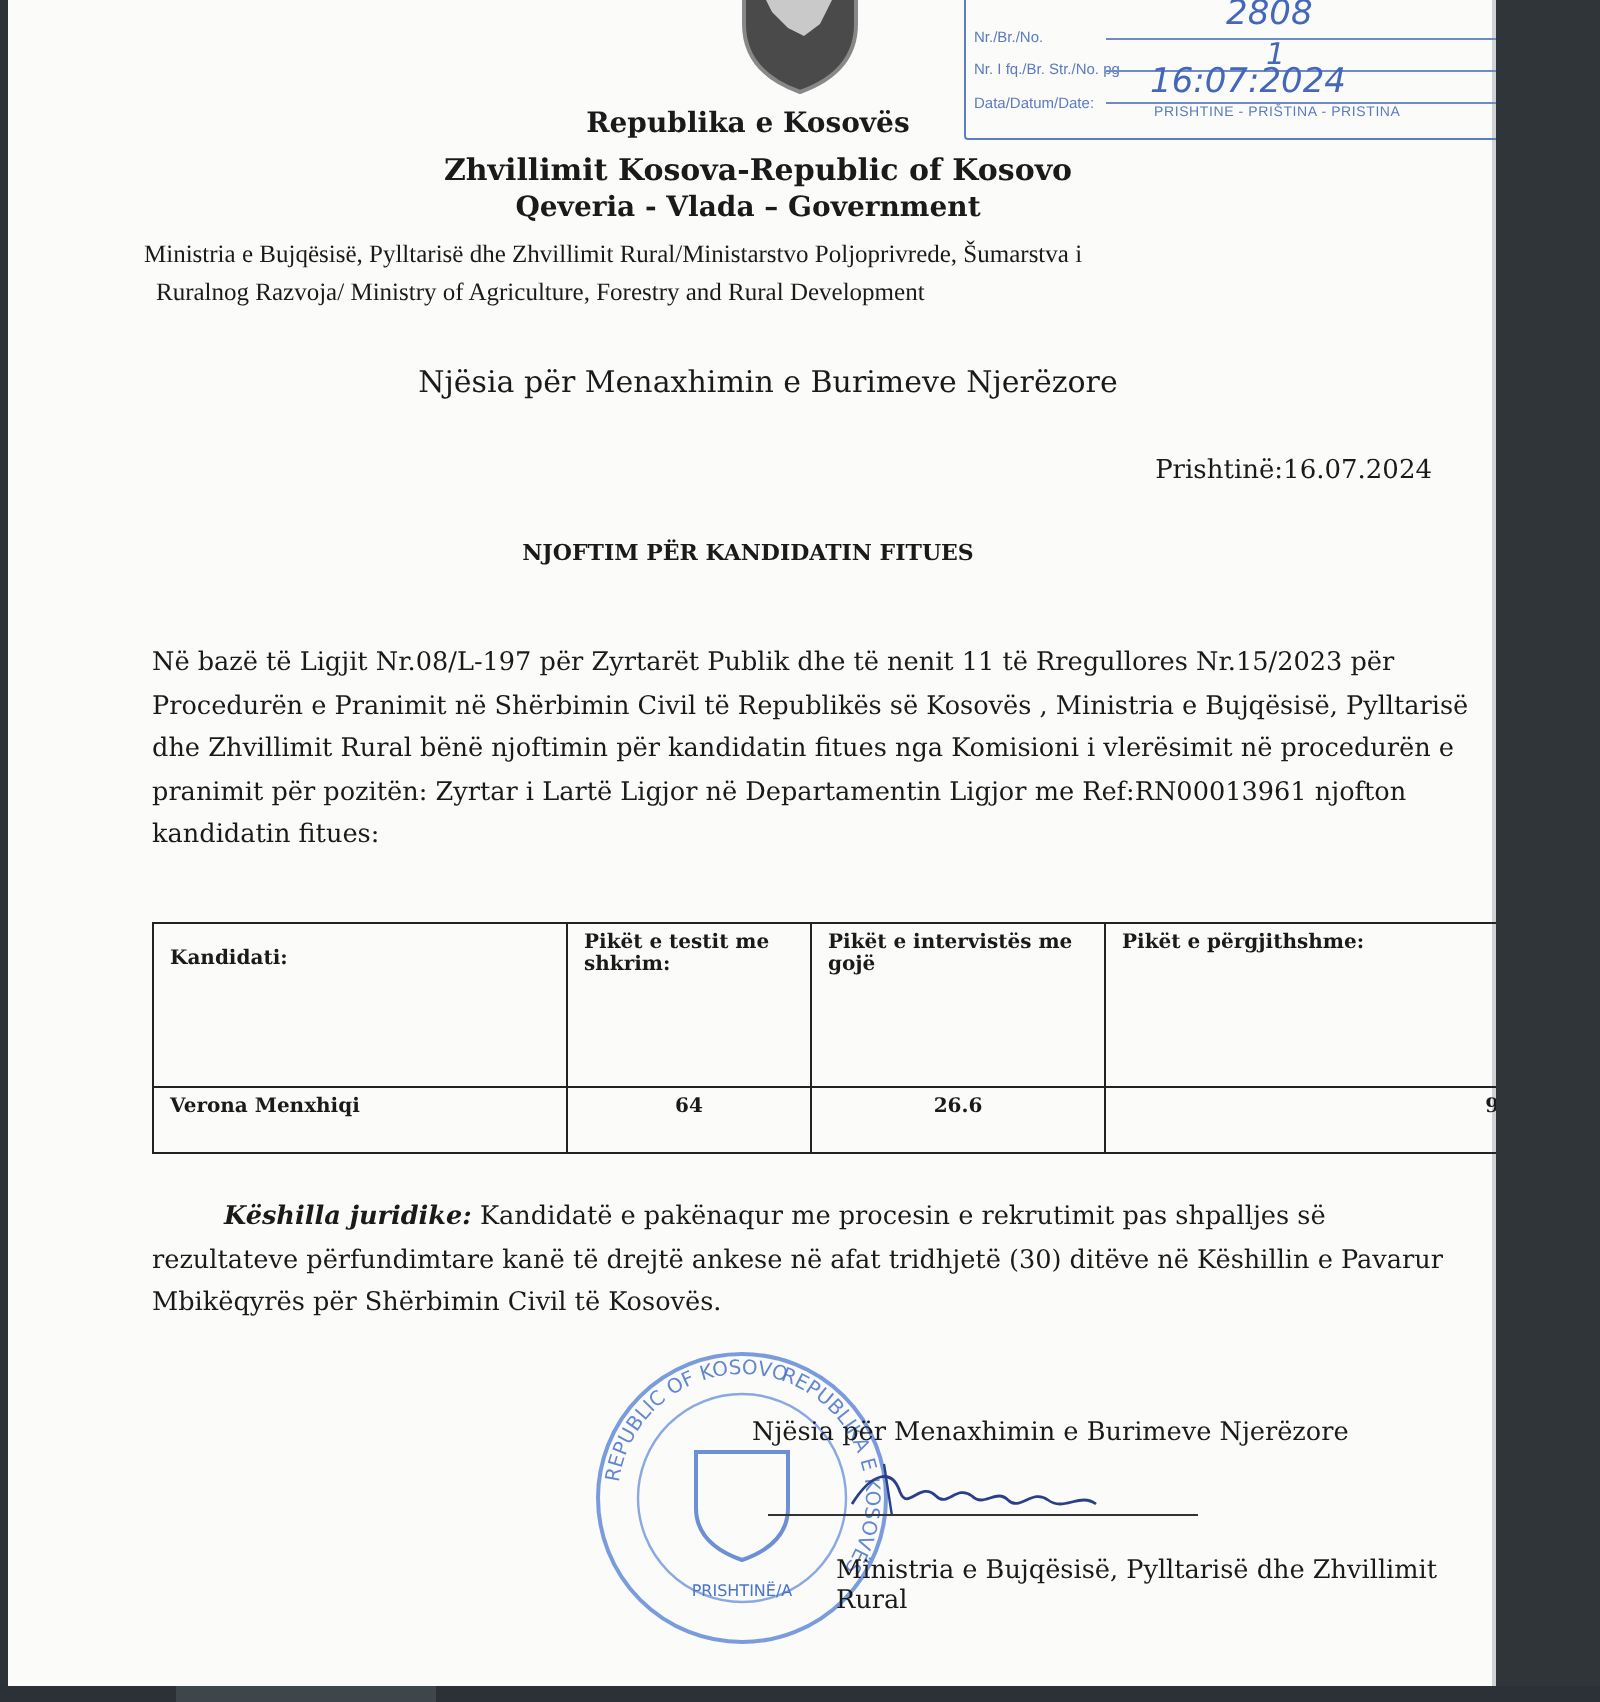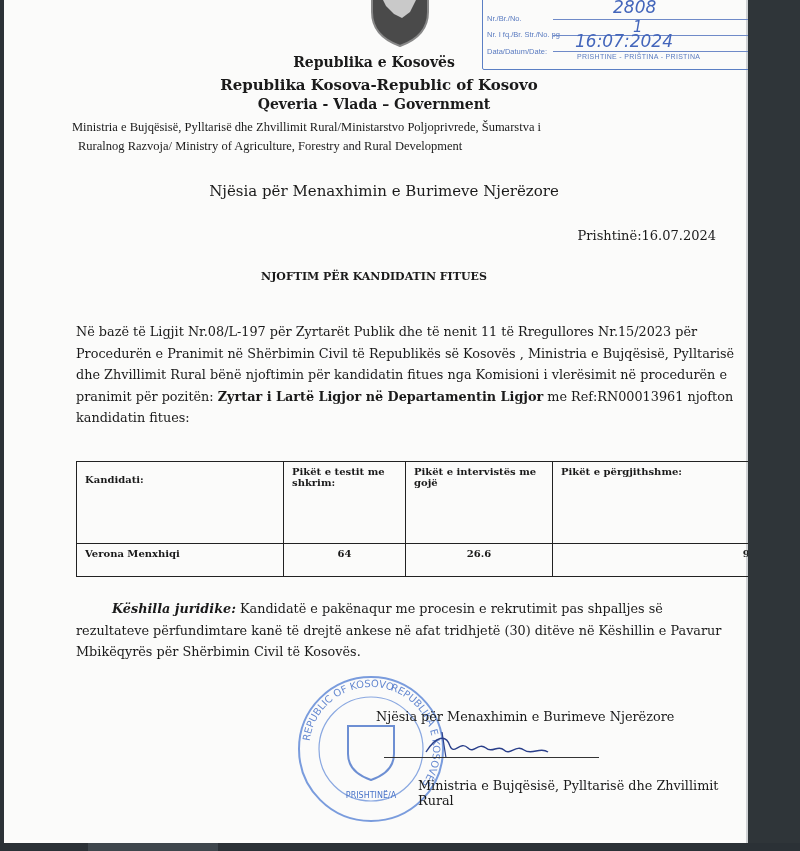--- a/index.html
+++ b/index.html
@@ -35,21 +35,21 @@
   .h-center { position: absolute; left: 0; width: 742px; text-align: center; }
   .rk1 { top: 54px; font-weight: bold; font-size: 14px; left: 200px; width: 340px; }
   .rk2 { top: 76px; font-weight: bold; font-size: 15px; left: 140px; width: 470px; }
   .rk3 { top: 96px; font-weight: bold; font-size: 14px; left: 180px; width: 380px; }
   .ministry { position: absolute; left: 68px; top: 118px; width: 640px; font-size: 12.5px; line-height: 19px; text-indent: 0; font-family: Liberation Serif, serif; }
   .ministry .l2 { padding-left: 6px; }
   .unit { position: absolute; left: 140px; top: 182px; width: 480px; text-align: center; font-size: 15px; }
   .date { position: absolute; right: 30px; top: 228px; font-size: 13px; }
   .title { position: absolute; left: 130px; width: 480px; top: 270px; text-align: center; font-weight: bold; font-size: 11px; }
   .body-text { position: absolute; left: 72px; top: 321px; width: 660px; font-size: 12.8px; line-height: 21.5px; }
-  .body-text b { font-weight: bold; }
+  .body-text b { font-weight: normal; }
 
   table.scores {
     position: absolute; left: 72px; top: 461px; width: 700px;
     border-collapse: collapse; font-size: 10px;
   }
   table.scores td, table.scores th {
     border: 1.5px solid #222; padding: 4px 8px; vertical-align: top; text-align: left; font-weight: normal;
   }
   table.scores th { height: 65px; font-weight: bold; }
   table.scores th.c1 { width: 190px; padding-top: 12px; }
@@ -84,21 +84,21 @@
     <span class="stamp-hand" style="left:150px; top:21px; font-size:15px;">1</span>
     <span class="stamp-row" style="top:33px;">Nr. I fq./Br. Str./No. pg</span>
     <div class="stamp-line" style="top:38px;"></div>
     <span class="stamp-hand" style="left:92px; top:34px;">16:07:2024</span>
     <span class="stamp-row" style="top:50px;text-align:right;">Data/Datum/Date:</span>
     <div class="stamp-line" style="top:54px;"></div>
     <span class="stamp-city">PRISHTINE - PRIŠTINA - PRISTINA</span>
   </div>
 
   <div class="h-center rk1">Republika e Kosovës</div>
-  <div class="h-center rk2">Republika Kosova-Republic of Kosovo</div>
+  <div class="h-center rk2">Zhvillimit Kosova-Republic of Kosovo</div>
   <div class="h-center rk3">Qeveria - Vlada – Government</div>
 
   <div class="ministry">
     <div>Ministria e Bujqësisë, Pylltarisë dhe Zhvillimit Rural/Ministarstvo Poljoprivrede, Šumarstva i</div>
     <div class="l2">Ruralnog Razvoja/ Ministry of Agriculture, Forestry and Rural Development</div>
   </div>
 
   <div class="unit">Njësia për Menaxhimin e Burimeve Njerëzore</div>
   <div class="date">Prishtinë:16.07.2024</div>
   <div class="title">NJOFTIM PËR KANDIDATIN FITUES</div>

